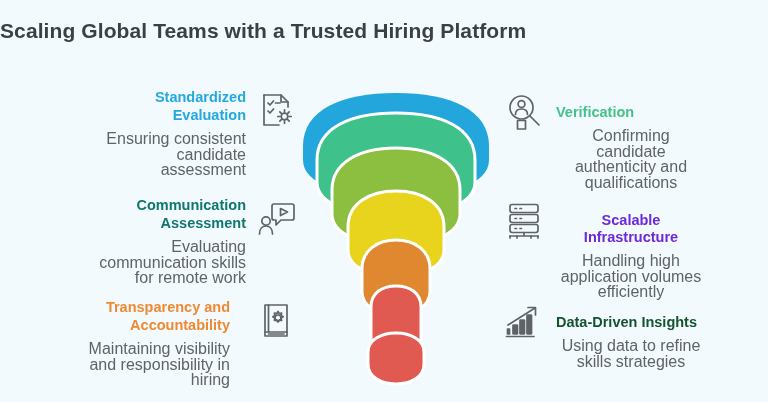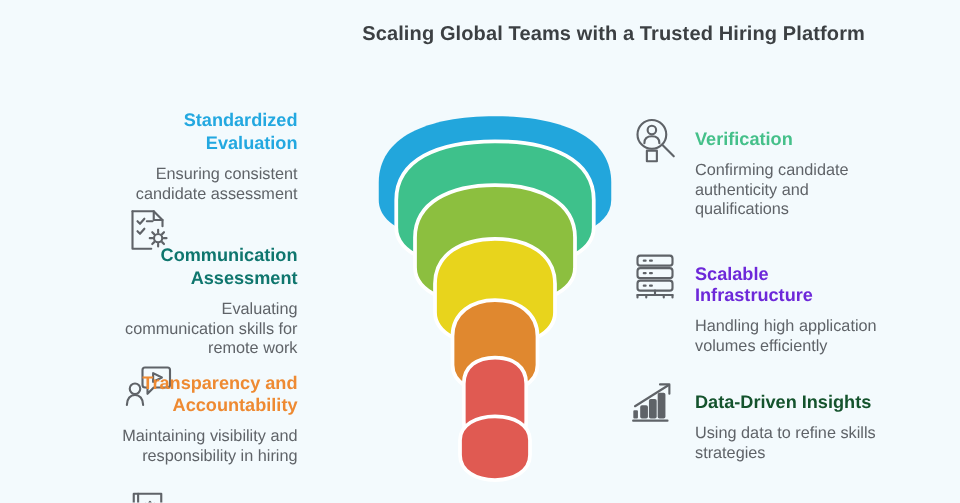--- a/index.html
+++ b/index.html
@@ -20,22 +20,22 @@
     width: 768px;
     height: 402px;
   }
 
   
   .title {
     position: absolute;
     top: 19px;
     left: 0;
     width: 692px;
-    text-align: right;
-    font-size: 16px;
+    text-align: left;
+    font-size: 21px;
     font-weight: bold;
     color: #3c4043;
     letter-spacing: 0.1px;
   }
 
   
   .funnel {
     position: absolute;
     left: 286px;
     top: 84px;
@@ -43,21 +43,20 @@
     height: 318px;
   }
 
   
   .item {
     position: absolute;
     display: flex;
     align-items: flex-start;
   }
   .item.left {
-    flex-direction: column;
     justify-content: flex-end;
   }
   .item.right {
     flex-direction: row;
     justify-content: flex-start;
   }
 
   .icon-box {
     width: 46px;
     height: 46px;
@@ -67,31 +66,31 @@
     justify-content: center;
   }
   .item.left .icon-box { margin-left: 8px; }
   .item.right .icon-box { margin-right: 8px; }
 
   .texts {
     display: flex;
     flex-direction: column;
   }
   .item.left .texts { align-items: flex-end; text-align: right; }
-  .item.right .texts { align-items: flex-start; text-align: left; }
+  .item.right .texts { align-items: flex-start; text-align: center; }
 
   .head {
     font-size: 14.5px;
     font-weight: bold;
     line-height: 18px;
     max-width: 150px;
   }
   .desc {
     margin-top: 7px;
-    font-size: 13px;
+    font-size: 16px;
     line-height: 15.5px;
     color: #5f6368;
     max-width: 150px;
   }
 
   
   #item-standardized-evaluation { left: 88px;  top: 88px;  width: 212px; }
   #item-communication-assessment { left: 88px;  top: 196px; width: 212px; }
   #item-transparency-accountability { left: 88px; top: 298px; width: 212px; gap: 16px; }
 

